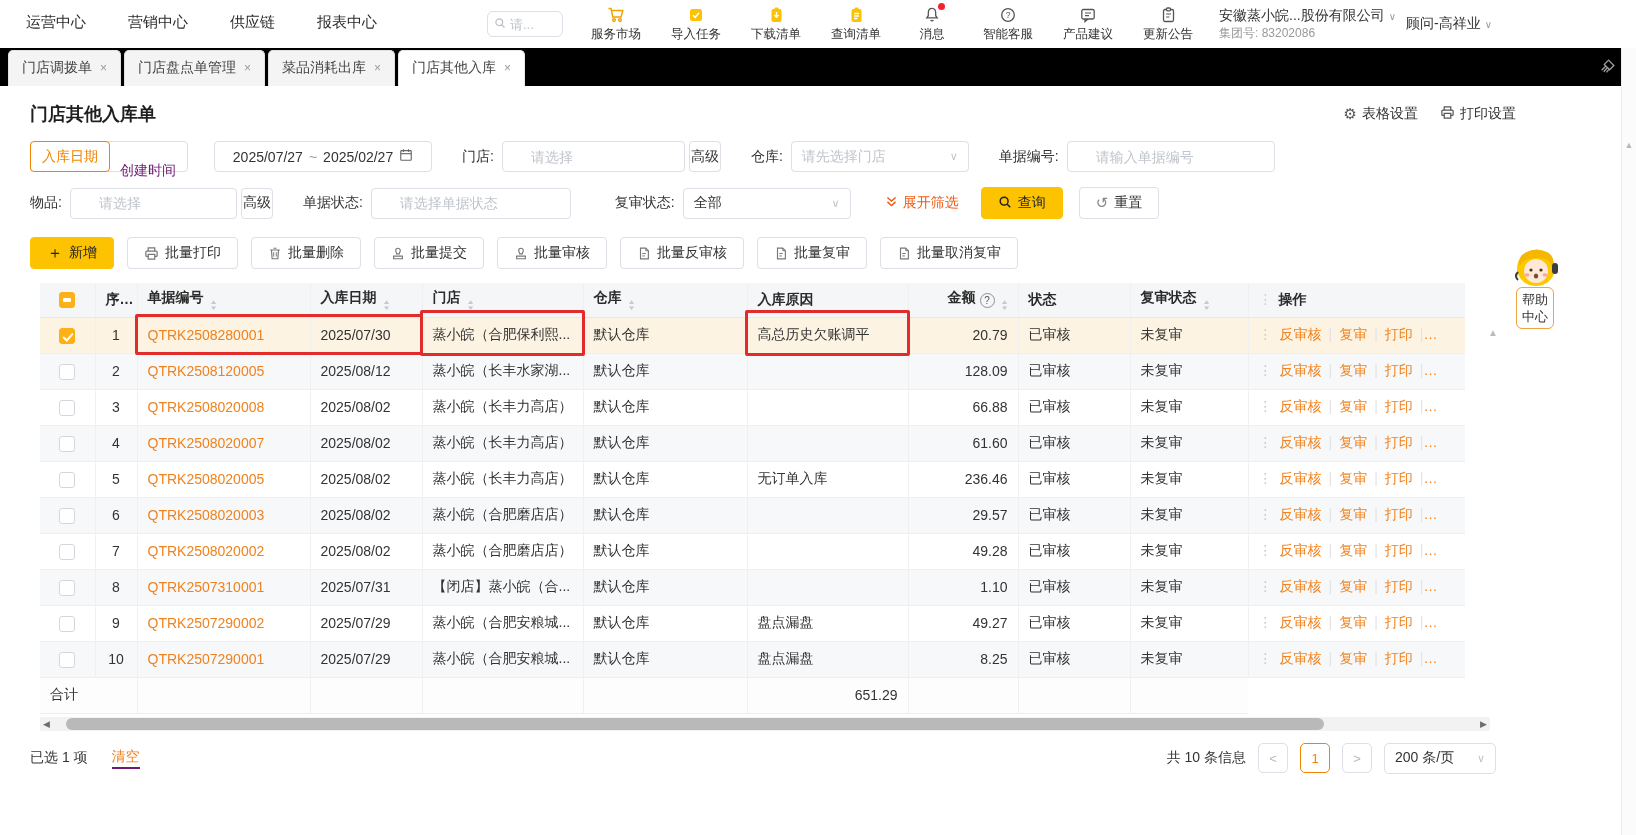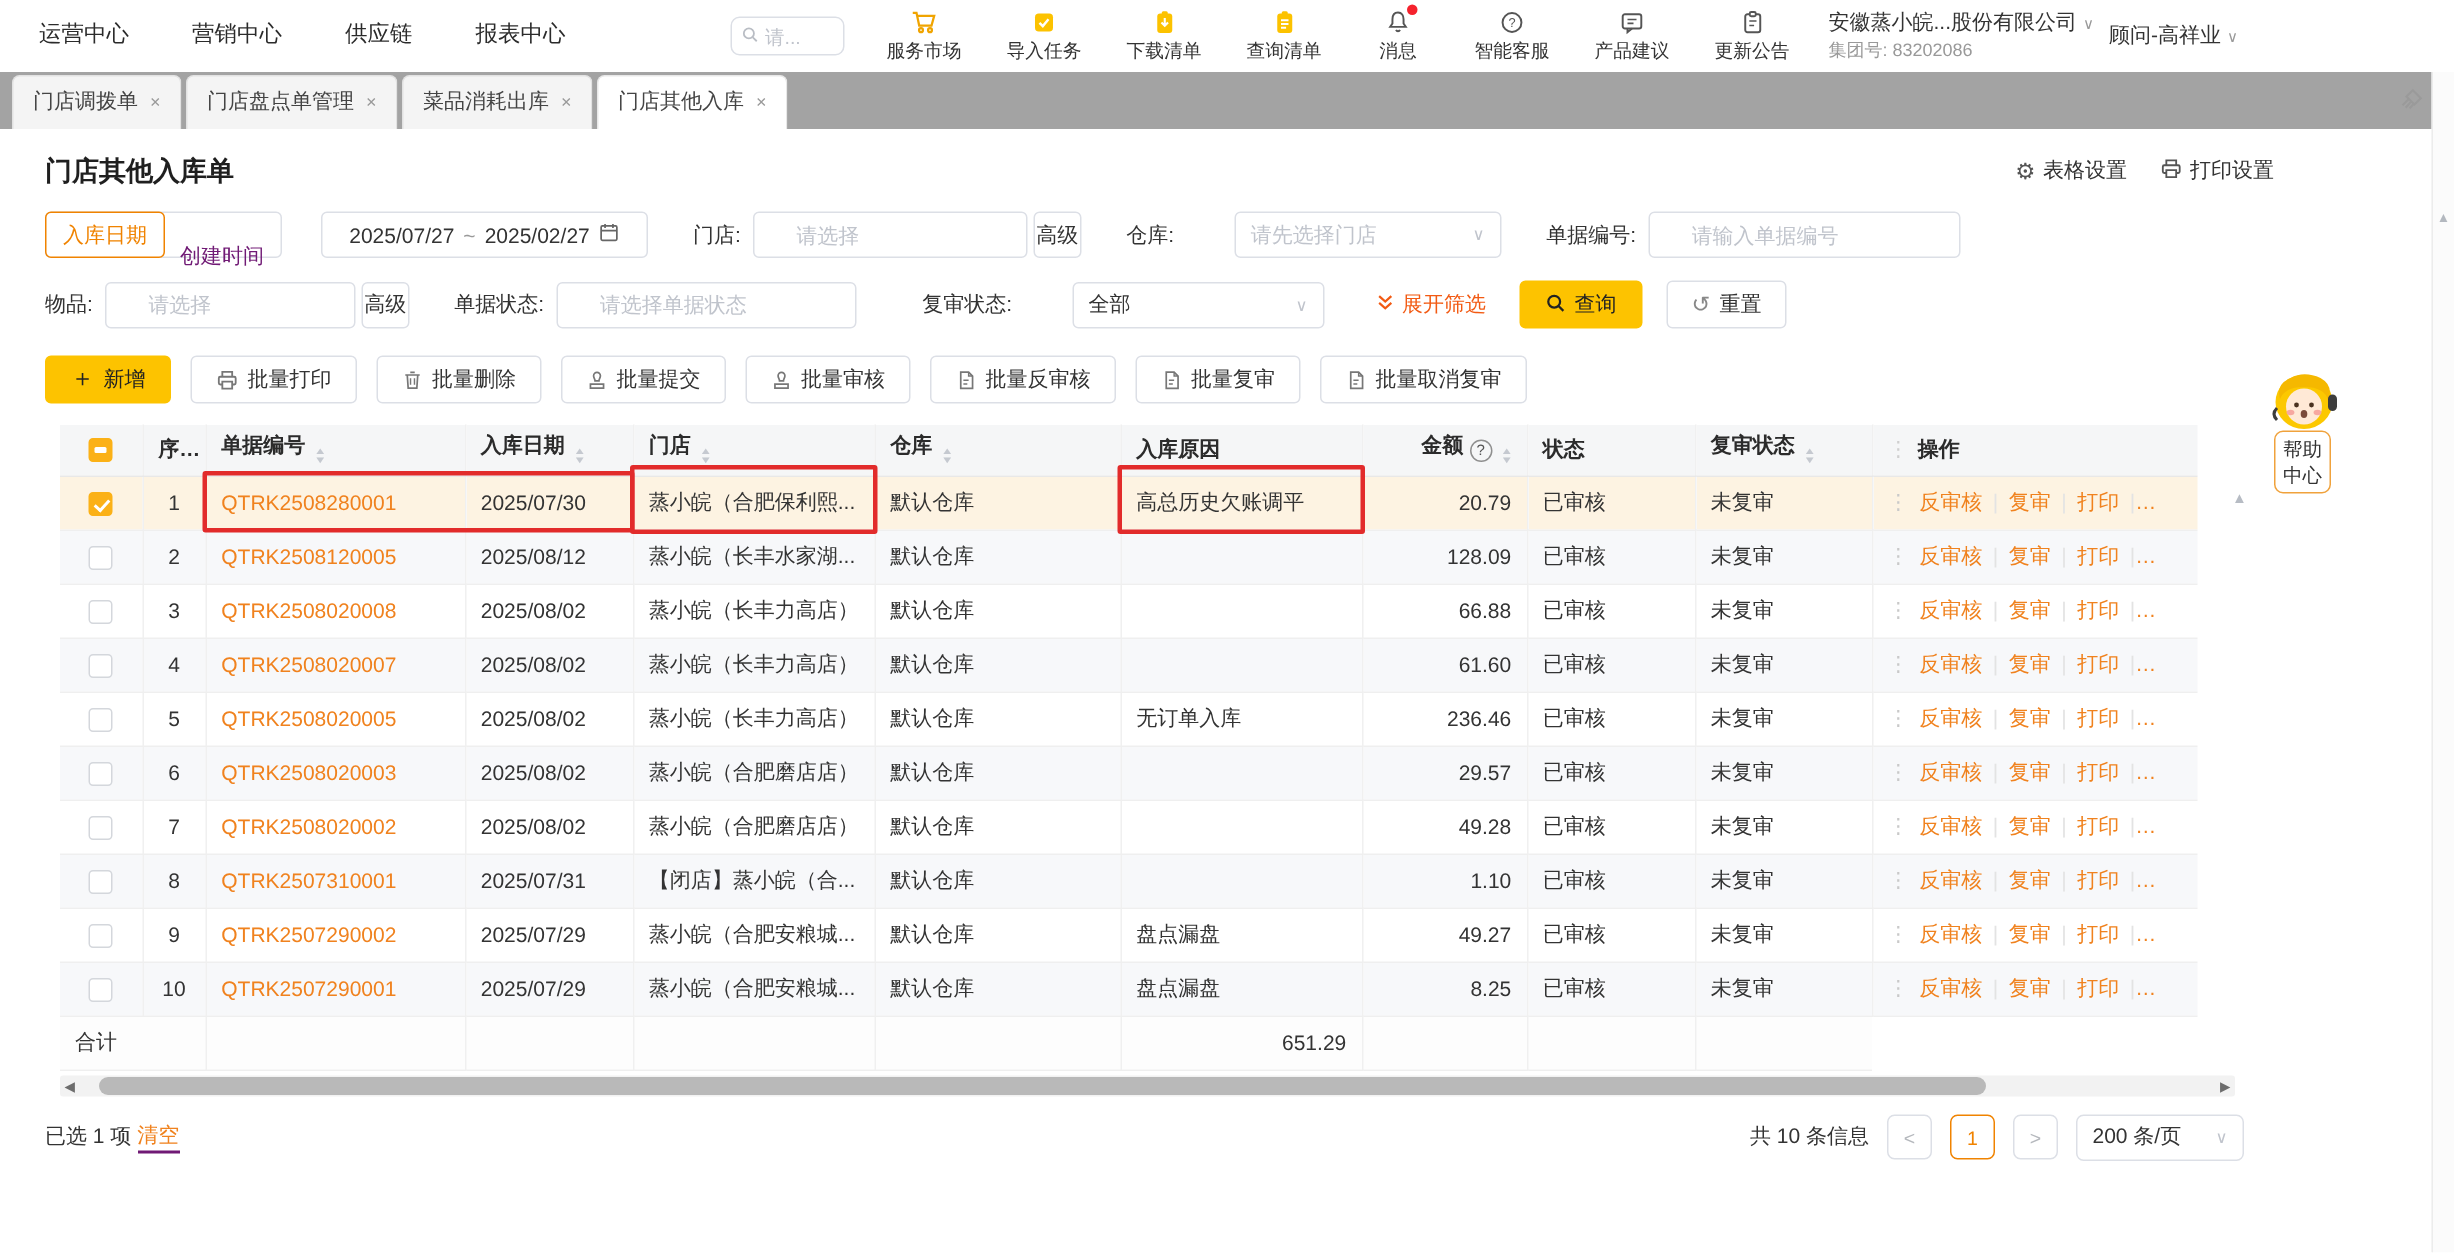--- a/index.html
+++ b/index.html
@@ -18,21 +18,21 @@
   .qa { display:flex; flex-direction:column; align-items:center; gap:2px; font-size:12.5px; color:#333; cursor:pointer; position:relative; min-width:42px; }
   .qa .ico { height:18px; display:flex; align-items:center; justify-content:center; position:relative; }
   .qa .dot { position:absolute; top:-3px; right:-5px; width:7px; height:7px; background:#f5222d; border-radius:50%; }
   .company { margin-left:26px; display:flex; flex-direction:column; line-height:17px; }
   .company .name { font-size:14px; color:#333; }
   .company .grp { font-size:12px; color:#999; }
   .caret { color:#999; font-size:10px; margin-left:4px; }
   .user { margin-left:10px; font-size:14px; color:#333; white-space:nowrap; }
 
   
-  .tabbar { background:#a3a3a3; display:flex; align-items:flex-end; padding:6px 8px 0 8px; height:38px; }
+  .tabbar { background:#000000; display:flex; align-items:flex-end; padding:6px 8px 0 8px; height:38px; }
   .tab { background:#f4f4f4; border:1px solid #e2e2e2; border-bottom:none; border-radius:5px 5px 0 0; padding:8px 13px 9px; margin-right:3px; font-size:14px; color:#444; display:flex; gap:8px; align-items:center; cursor:pointer; }
   .tab.active { background:#fff; border-color:#e8e8e8; }
   .tab .x { color:#9a9a9a; font-size:12px; }
   .tab-tools { margin-left:auto; align-self:center; padding:0 12px 4px; color:#9a9a9a; }
 
   
   .pagehead { display:flex; justify-content:space-between; align-items:center; padding:16px 30px 0 30px; }
   .page-title { font-size:18px; font-weight:bold; color:#1f1f1f; }
   .head-links { display:flex; gap:22px; margin-right:90px; }
   .head-link { display:flex; gap:5px; align-items:center; font-size:14px; color:#333; cursor:pointer; }
@@ -44,21 +44,21 @@
   .flabel { margin:0 8px 0 0; white-space:nowrap; color:#333; }
   .ctl { height:31px; border:1px solid #dcdfe6; border-radius:4px; background:#fff; display:flex; align-items:center; }
   .toggle { overflow:visible; }
   .tg-seg { padding:0 11px; line-height:29px; color:#701a75; cursor:pointer; white-space:nowrap;margin-top:28px; }
   .tg-seg.on { color:#f08300; border:1px solid #f08300; border-radius:4px; margin:-1px; background:#fff; line-height:29px; }
   .daterange { width:218px; padding:0 10px; gap:6px; justify-content:center; margin-left:26px; color:#333; cursor:pointer; }
   .inputbox { padding:0 28px; }
   .inputbox input { border:none; outline:none; font-size:14px; width:100%; background:transparent; color:#333; }
   .inputbox input::placeholder { color:#c0c4cc; }
   .adv { padding:0 1px; justify-content:center; color:#333; cursor:pointer; margin-left:4px; }
-  .selbox { padding:0 10px; justify-content:space-between; cursor:pointer;margin-left:32px; }
+  .selbox { padding:0 10px; justify-content:space-between; cursor:pointer; }
   .selbox .ph { color:#c0c4cc; }
   .selbox .val { color:#333; }
   .selbox .sc { color:#c0c4cc; font-size:11px; margin-left:8px; }
   .gap-l { margin-left:30px; }
   .expand-filter { margin-left:34px; color:#f25a13; display:flex; align-items:center; gap:5px; cursor:pointer; white-space:nowrap; }
   .btn { height:32px; border-radius:4px; display:inline-flex; align-items:center; justify-content:center; gap:6px; padding:0 16px; cursor:pointer; font-size:14px; white-space:nowrap; }
   .btn.yellow { background:#fdc300; border:1px solid #fdc300; color:#222; }
   .btn.plain { background:#fff; border:1px solid #dcdfe6; color:#333; }
   .q-btn { margin-left:22px; }
   .r-btn { margin-left:16px; }
@@ -97,21 +97,21 @@
   .tbl-scroll-up { position:absolute; left:1448px; top:44px; color:#b7bcc4; font-size:10px; }
 
   
   .hscroll { margin:3px 30px 0 40px; width:1450px; height:14px; background:#f2f2f2; position:relative; border-radius:2px; }
   .hscroll .arr { position:absolute; top:1px; font-size:9px; color:#6d6d6d; line-height:12px; }
   .hscroll .arr.l { left:3px; } .hscroll .arr.r { right:3px; }
   .hscroll .thumb { position:absolute; left:26px; top:1px; width:1258px; height:12px; background:#b9b9b9; border-radius:6px; }
 
   
   .pagefoot { display:flex; justify-content:space-between; align-items:center; margin:12px 30px 0 30px; }
-  .sel-info { display:flex; gap:4px; align-items:center; }
+  .sel-info { display:flex; gap:24px; align-items:center; }
   .clear-link { color:#f0821e; cursor:pointer; border-bottom:2px solid #701a75; padding-bottom:1px; }
   .pager { display:flex; align-items:center; gap:12px; margin-right:110px; }
   .pgbox { min-width:30px; height:30px; border:1px solid #dcdfe6; border-radius:5px; display:inline-flex; align-items:center; justify-content:center; color:#b5b8bd; cursor:pointer; background:#fff; font-size:13px; }
   .pgbox.cur { border-color:#f08300; color:#f08300; }
   .sizesel { width:112px; height:31px; border:1px solid #dcdfe6; border-radius:5px; display:inline-flex; align-items:center; justify-content:space-between; padding:0 10px; color:#333; cursor:pointer; background:#fff; }
   .sizesel .sc { color:#c0c4cc; font-size:11px; }
 
   
   .win-scroll { position:absolute; right:0; top:48px; bottom:0; width:15px; background:#fbfbfb; border-left:1px solid #ececec; }
   .win-scroll .up { position:absolute; top:92px; left:0; right:0; text-align:center; color:#b3b8bf; font-size:9px; }

